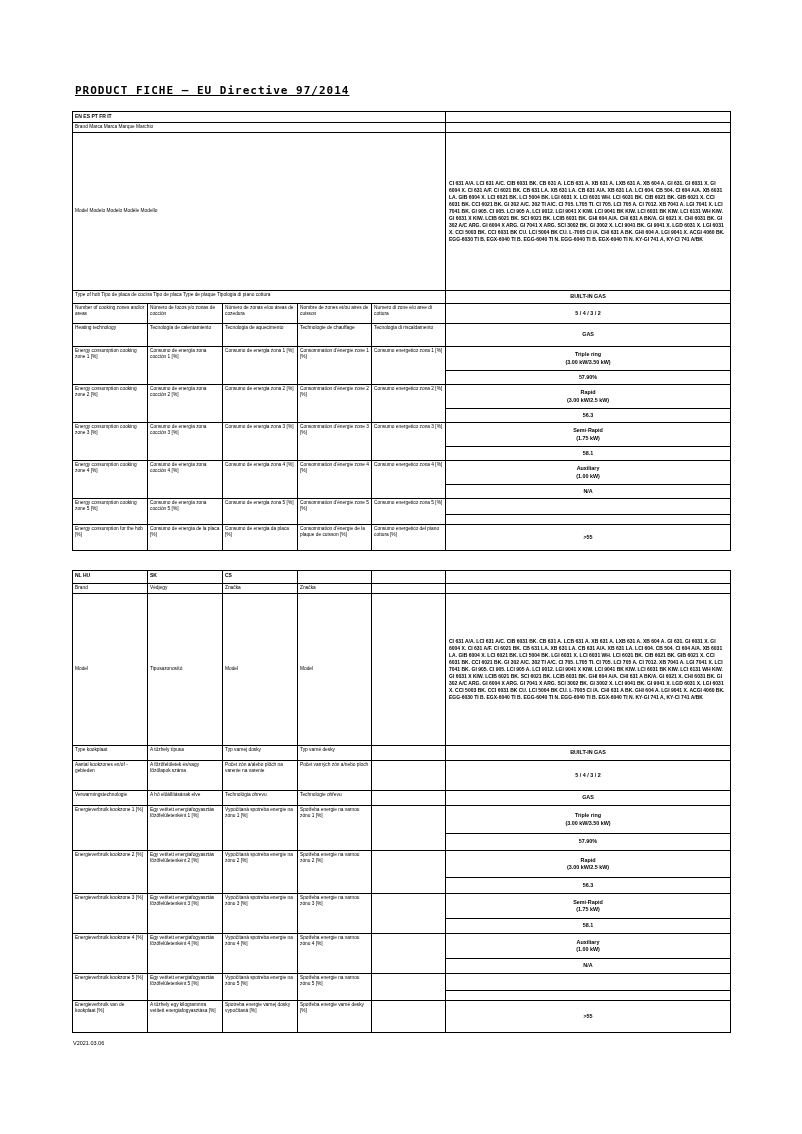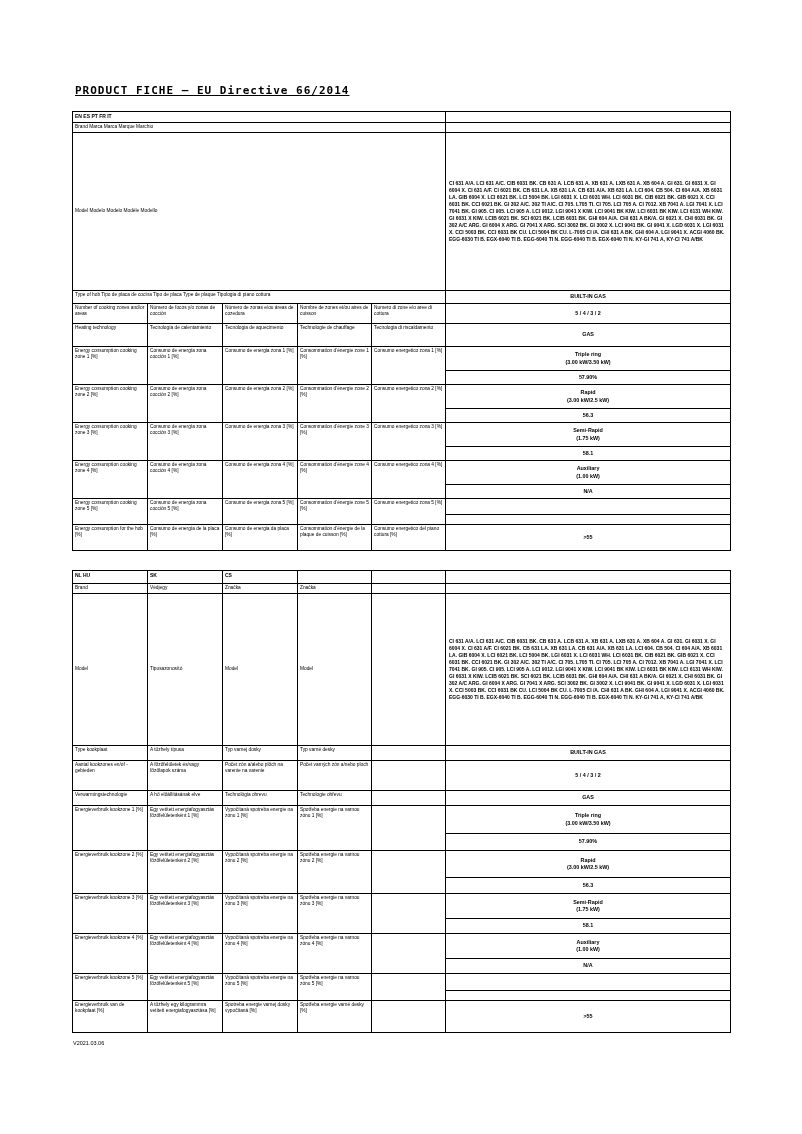--- a/index.html
+++ b/index.html
@@ -29,21 +29,21 @@
   .fiche td.model{
     font-weight:bold;font-size:5px;line-height:1.4;vertical-align:middle;
     padding:2px 3px;text-align:left;
   }
   .burner-line{display:block;}
   .footer{position:absolute;left:73px;top:1040px;font-size:5.5px;}
 </style>
 </head>
 <body>
 
-<div class="title">PRODUCT FICHE – EU Directive 66/2014</div>
+<div class="title">PRODUCT FICHE – EU Directive 97/2014</div>
 
 <table class="fiche" id="table1">
   <colgroup>
     <col style="width:75px">
       <col style="width:75px">
       <col style="width:75px">
     <col style="width:74px">
       <col style="width:74px">
       <col style="width:285px">
   </colgroup>

